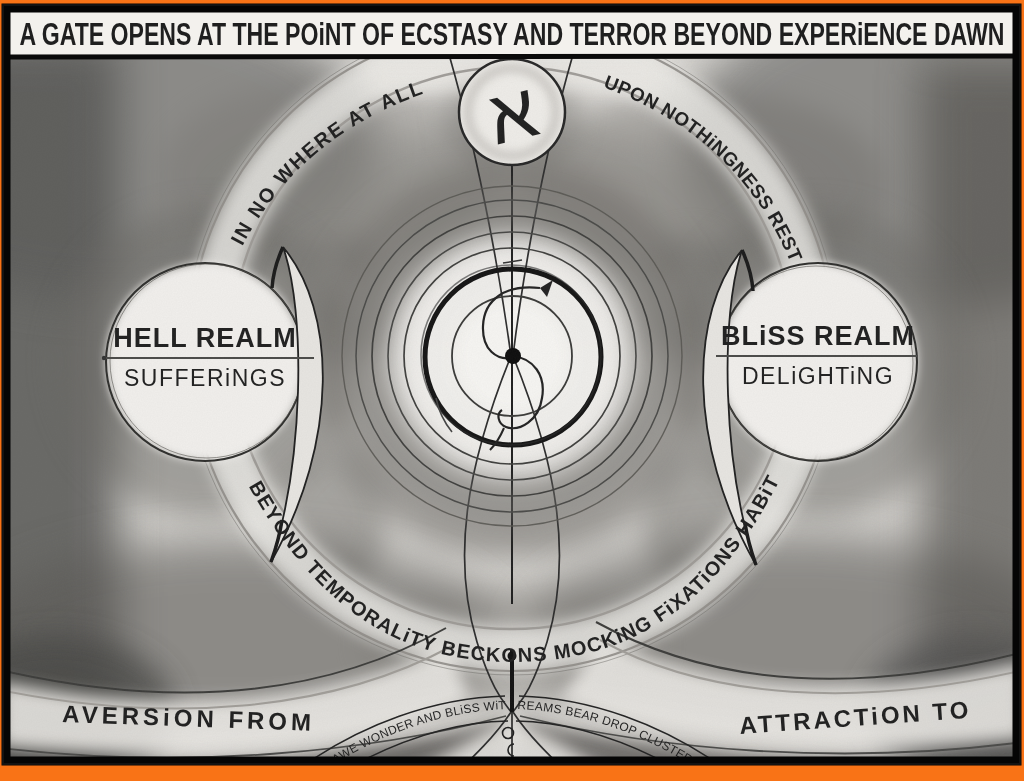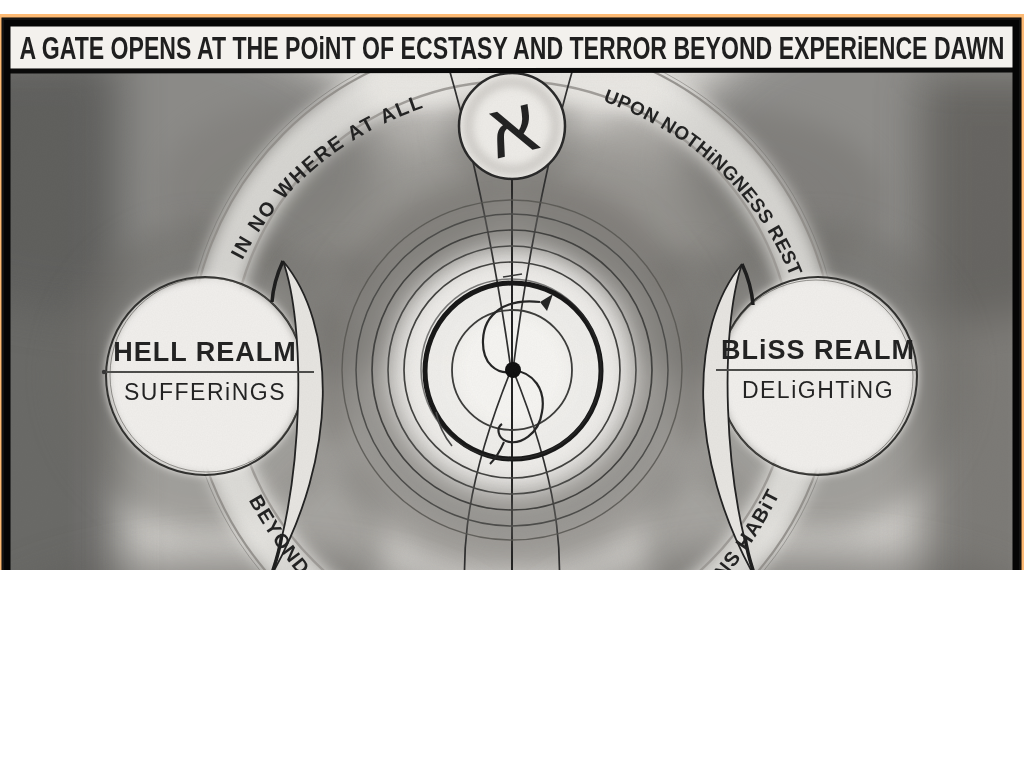--- a/index.html
+++ b/index.html
@@ -1,16 +1,16 @@
 <!DOCTYPE html>
 <html><head>
 <meta charset="utf-8">
 <style>
   html,body{margin:0;padding:0;background:#ffffff;}
-  .stage{width:1024px;height:556px;position:relative;background:#fdba74;overflow:hidden;margin-top:14px;}
+  .stage{width:1024px;height:781px;position:relative;background:#f97316;overflow:hidden;}
   svg{display:block;}
   text{font-family:"Liberation Sans",sans-serif;fill:#1f1f1f;}
   .hand{font-weight:bold;}
 </style>
 </head>
 <body>
 
 <div class="stage">
 <svg width="1024" height="781" viewBox="0 0 1024 781" xmlns="http://www.w3.org/2000/svg">
   <defs>

